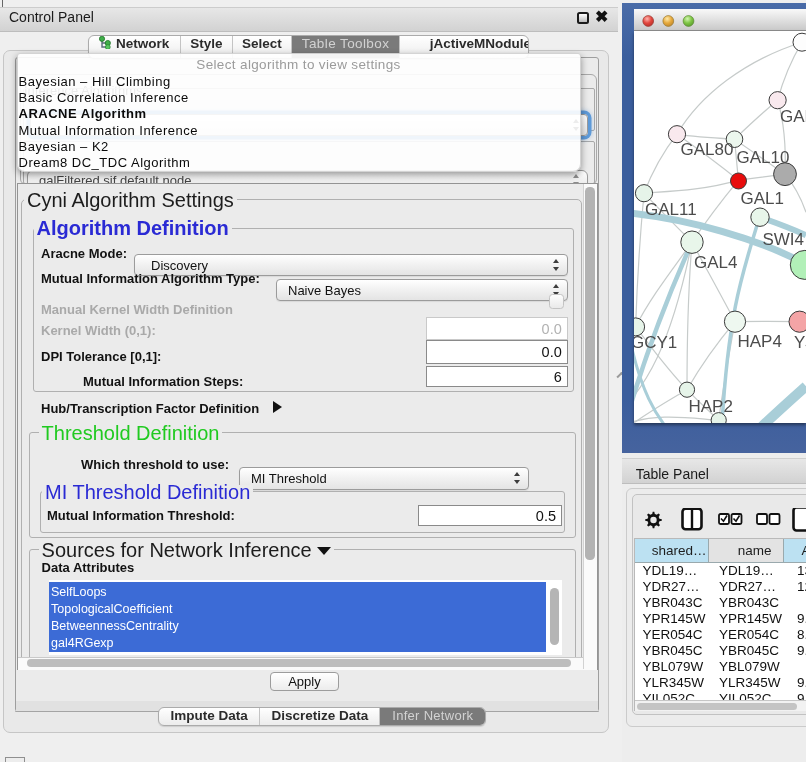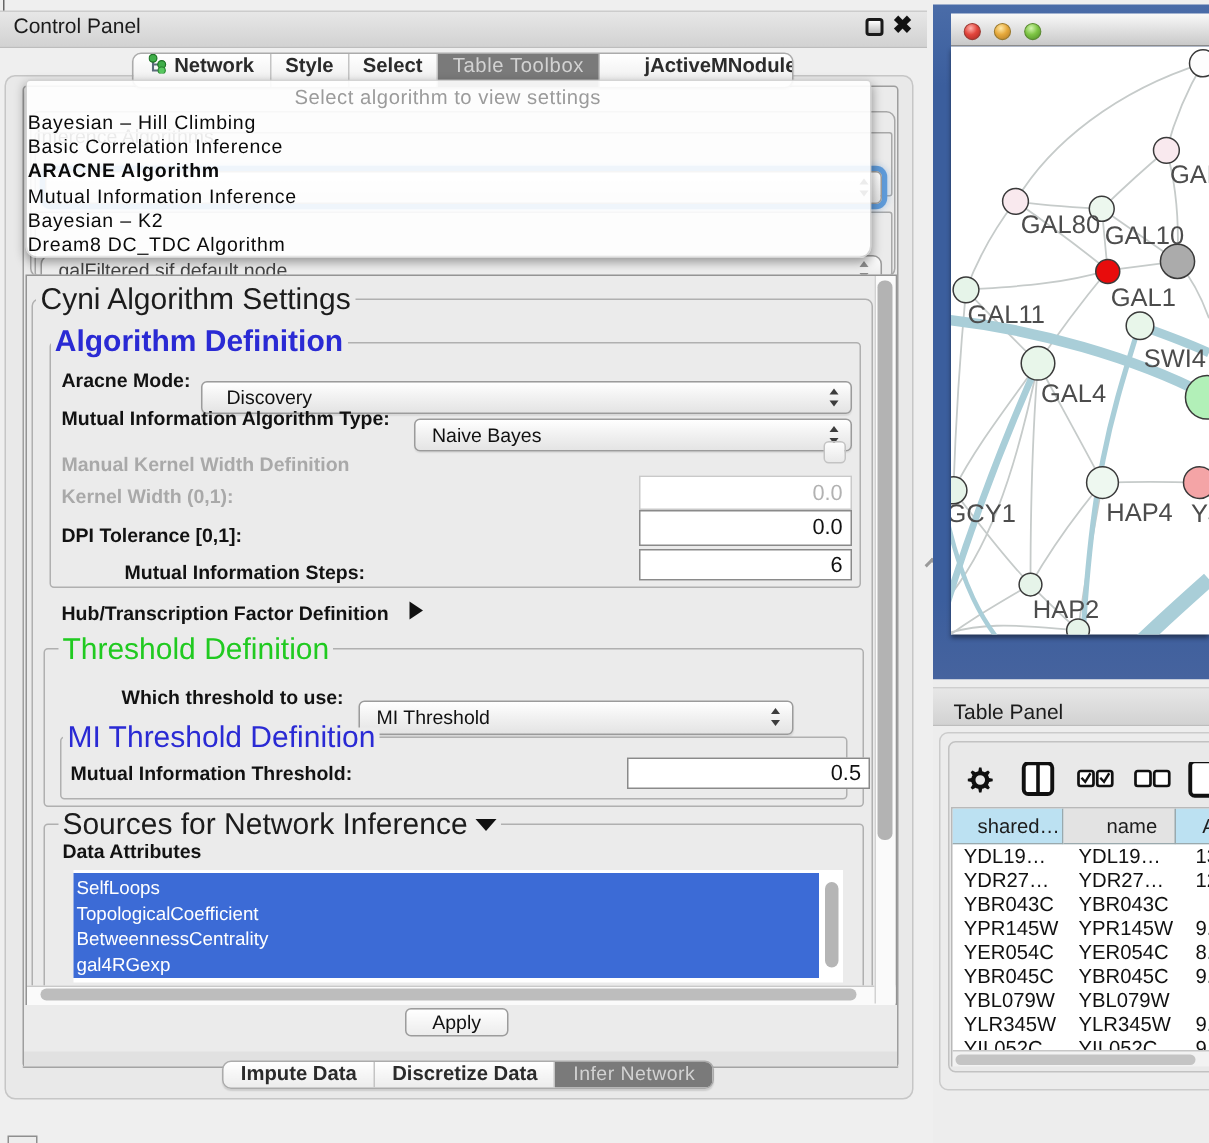--- a/index.html
+++ b/index.html
@@ -93,42 +93,42 @@
 <div class="gtitle" style="left:38.6px;top:425.5px;color:#20ca20;">Threshold Definition</div>
 <div class="lbl" style="left:81px;top:456.5px;">Which threshold to use:</div>
 <div class="combo" style="left:239px;top:455px;width:288px;height:20.5px;">
     <span class="ct">MI Threshold</span>
     <span class="arr"></span>
   </div>
 
 <div class="grp" style="left:40px;top:491px;width:523px;height:40px;border-radius:3px;"></div>
 <div class="gtitle" style="left:42px;top:484.5px;color:#2a2ad4;">MI Threshold Definition</div>
 <div class="lbl" style="left:47px;top:507.5px;">Mutual Information Threshold:</div>
-<div class="tf" style="left:418px;top:505px;width:162px;height:21px;line-height:20px;border:1px solid #8a8a8a;padding-right:5px;box-sizing:border-box;">0.5</div>
+<div class="tf" style="left:418px;top:505px;width:144px;height:21px;line-height:20px;border:1px solid #8a8a8a;padding-right:5px;box-sizing:border-box;">0.5</div>
 
 <div class="grp" style="left:28.6px;top:549px;width:545px;height:111px;border-radius:3px;"></div>
 <div class="gtitle" style="left:38.6px;top:542.5px;">Sources for Network Inference <span style="display:inline-block;width:0;height:0;border-left:7.8px solid transparent;border-right:7.8px solid transparent;border-top:8.5px solid #111;vertical-align:2px;"></span></div>
 <div class="lbl" style="left:41.6px;top:560px;">Data Attributes</div>
 <div class="abs" style="left:48.7px;top:579.5px;width:513.3px;height:75px;background:#fff;"></div>
 <div class="abs" style="left:48.7px;top:582.4px;width:497px;height:69.2px;background:#3c6bd6;"></div>
 <div class="abs" style="left:51px;top:583.5px;font-size:12.5px;color:#fff;line-height:17.3px;white-space:nowrap;">SelfLoops<br>TopologicalCoefficient<br>BetweennessCentrality<br>gal4RGexp</div>
 
 <div class="abs" style="left:549.5px;top:587.5px;width:9px;height:57px;background:#b5b5b5;border-radius:4.5px;"></div>
 
 <div class="abs" style="left:17.5px;top:656.5px;width:579px;height:13px;background:#fafafa;border-top:1px solid #c9c9c9;box-sizing:border-box;"></div>
 <div class="abs" style="left:27px;top:658.8px;width:544px;height:8.5px;background:#bdbdbd;border-radius:4px;"></div>
 
 <div class="abs" style="left:583px;top:184px;width:13.5px;height:485px;background:#fafafa;border-left:1px solid #d2d2d2;box-sizing:border-box;"></div>
 <div class="abs" style="left:585px;top:187px;width:9.5px;height:373px;background:#b3b3b3;border-radius:4.5px;"></div>
 
 <div class="abs" style="left:269.7px;top:672px;width:69.5px;height:18.5px;border:1px solid #9c9c9c;border-radius:4px;background:linear-gradient(#ffffff,#ececec);box-sizing:border-box;text-align:center;font-size:13px;color:#111;line-height:17px;">Apply</div>
 
 <div class="abs" style="left:16px;top:700.5px;width:582px;height:11px;background:#e1e1e1;"></div>
 <div class="abs" style="left:15px;top:711px;width:584px;height:1.3px;background:#a4a4a4;border-radius:0 0 3px 3px;"></div>
-<div class="seg" style="left:148px;top:707.3px;width:326.2px;height:16.8px;">
+<div class="seg" style="left:158px;top:707.3px;width:326.2px;height:16.8px;">
   <div class="s" style="width:101.3px;box-sizing:border-box;">Impute Data</div>
   <div class="s" style="width:120.2px;box-sizing:border-box;">Discretize Data</div>
   <div class="s sel" style="width:104.7px;box-sizing:border-box;font-weight:normal;font-size:13px;letter-spacing:0.3px;">Infer Network</div>
 </div>
 
 <div class="abs" style="left:617.5px;top:373px;width:4px;height:5px;border-left:2px solid #9a9a9a;border-top:2px solid #9a9a9a;transform:rotate(45deg);"></div>
 
 <div class="abs" style="left:4.5px;top:756.5px;width:20px;height:10px;border:1.5px solid #8f8f8f;background:#ededed;box-sizing:border-box;"></div>
 
 <div class="abs" style="left:17px;top:52.5px;width:563.5px;height:119px;background:rgba(255,255,255,0.9);border:1px solid rgba(170,170,170,0.5);border-radius:3px 3px 8px 8px;box-shadow:0 3px 7px rgba(0,0,0,0.4);box-sizing:border-box;"></div>

